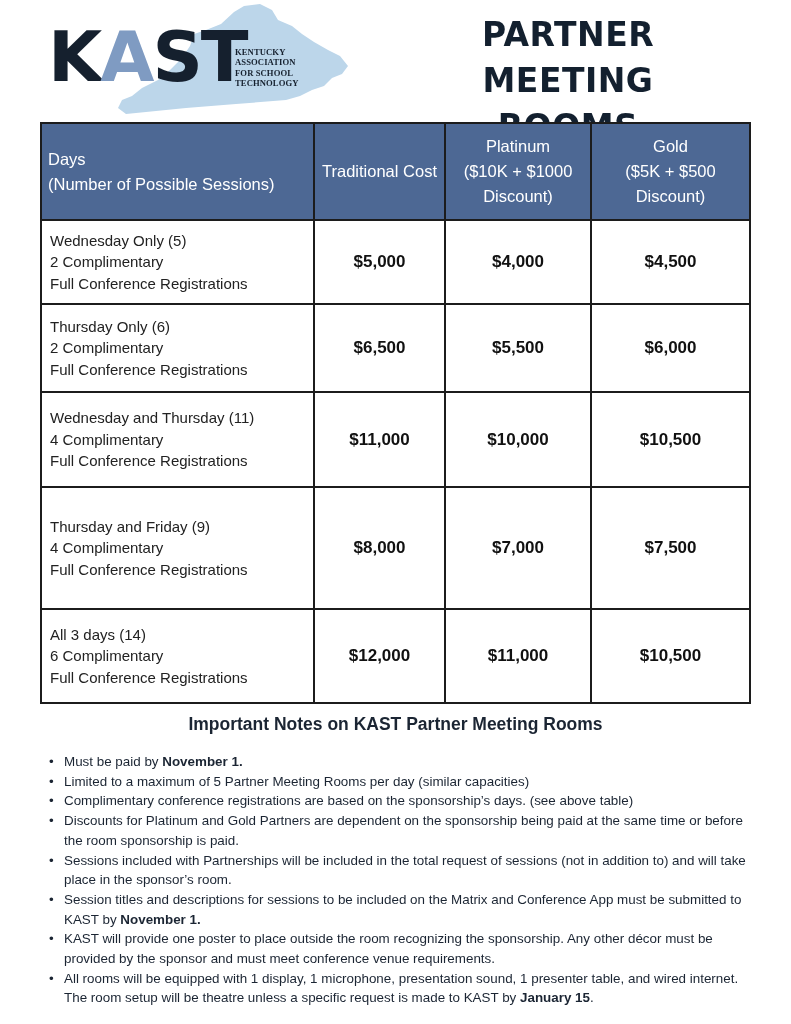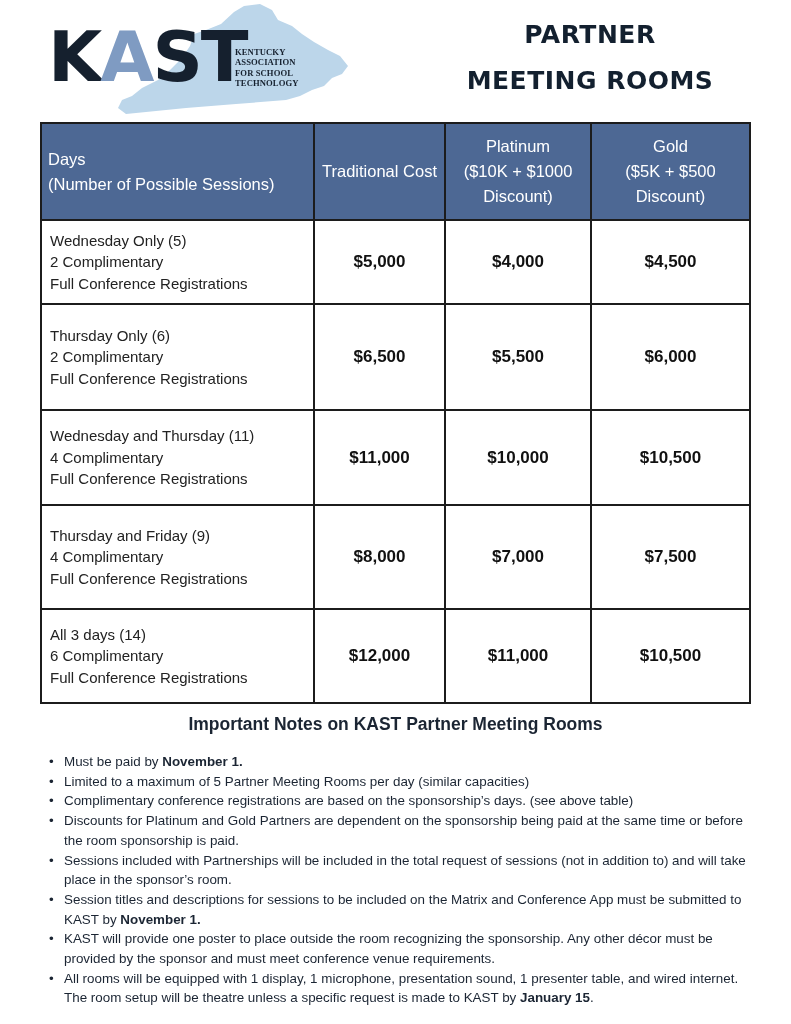--- a/index.html
+++ b/index.html
@@ -6,37 +6,37 @@
     html, body { width: 791px; height: 1024px; background: #ffffff; overflow: hidden; }
     body { position: relative; font-family: "Liberation Sans", "DejaVu Sans", sans-serif; color: #1a1a1a; }
 
     
     .header { position: absolute; left: 0; top: 0; width: 628px; height: 120px; }
     .logo { position: absolute; left: 46px; top: 4px; width: 305px; height: 112px; }
     .logo svg { position: absolute; left: 0; top: 0; }
     .logo-word { position: absolute; left: 2px; top: 18px; font-family: "DejaVu Sans", sans-serif; font-weight: bold; font-size: 70px; letter-spacing: -2px; color: #15202e; line-height: 1; }
     .logo-word .a { color: #7f9bc2; }
     .logo-sub { position: absolute; left: 189px; top: 43px; font-family: Liberation Serif, serif; font-weight: bold; font-size: 8.6px; line-height: 10.4px; color: #15202e; letter-spacing: 0.1px; }
-    .title { position: absolute; left: 440px; top: 12px; width: 300px; text-align: center; font-family: "DejaVu Sans", sans-serif; font-weight: bold; font-size: 25px; line-height: 46px; color: #13202f; letter-spacing: 0.5px; }
+    .title { position: absolute; left: 418px; top: 12px; width: 300px; text-align: center; font-family: "DejaVu Sans", sans-serif; font-weight: bold; font-size: 33px; line-height: 46px; color: #13202f; letter-spacing: 0.5px; }
     .title span { display: block; }
 
     
     table.pricing { position: absolute; left: 40px; top: 122px; width: 711px; border-collapse: collapse; }
     table.pricing th, table.pricing td { border: 2px solid #1c1c1c; }
     table.pricing th { background: #4d6894; color: #ffffff; font-weight: normal; font-size: 16.5px; line-height: 25px; height: 97px; padding: 0 6px; text-align: center; }
     table.pricing th.days { text-align: left; width: 273px; }
     table.pricing th.trad { width: 131px; }
     table.pricing th.plat { width: 146px; }
     table.pricing td { font-size: 15px; line-height: 21.5px; vertical-align: middle; }
     table.pricing td.label { padding-left: 8px; color: #222; }
     table.pricing td.price { text-align: center; font-weight: bold; font-size: 17px; color: #111; }
     tr.r1 td { height: 84px; }
-    tr.r2 td { height: 106px; }
+    tr.r2 td { height: 88px; }
     tr.r3 td { height: 95px; }
-    tr.r4 td { height: 104px; }
+    tr.r4 td { height: 122px; }
     tr.r5 td { height: 94px; }
 
     
     .notes-title { position: absolute; left: 0; top: 714px; width: 791px; text-align: center; font-weight: bold; font-size: 17.5px; color: #1b2533; }
     ul.notes { position: absolute; left: 48px; top: 752px; width: 710px; list-style: none; font-size: 13.4px; line-height: 19.7px; color: #1b2533; }
     ul.notes li { position: relative; padding-left: 16px; }
     ul.notes li::before { content: "\2022"; position: absolute; left: 1px; top: 0; }
     ul.notes b { font-weight: bold; }
   </style>
 </head>

